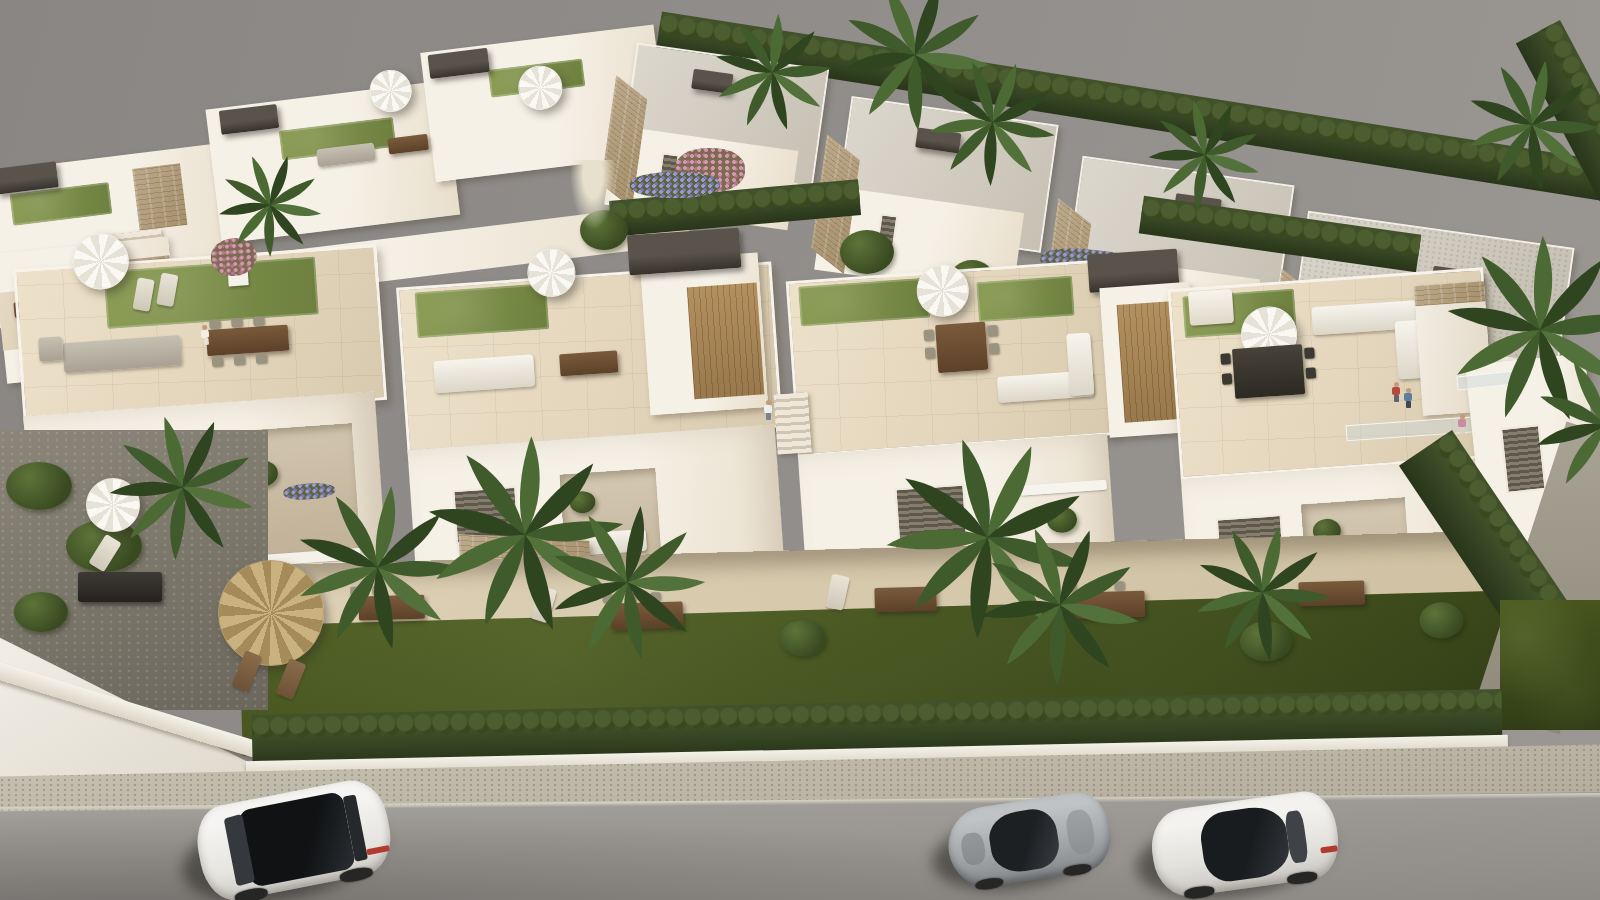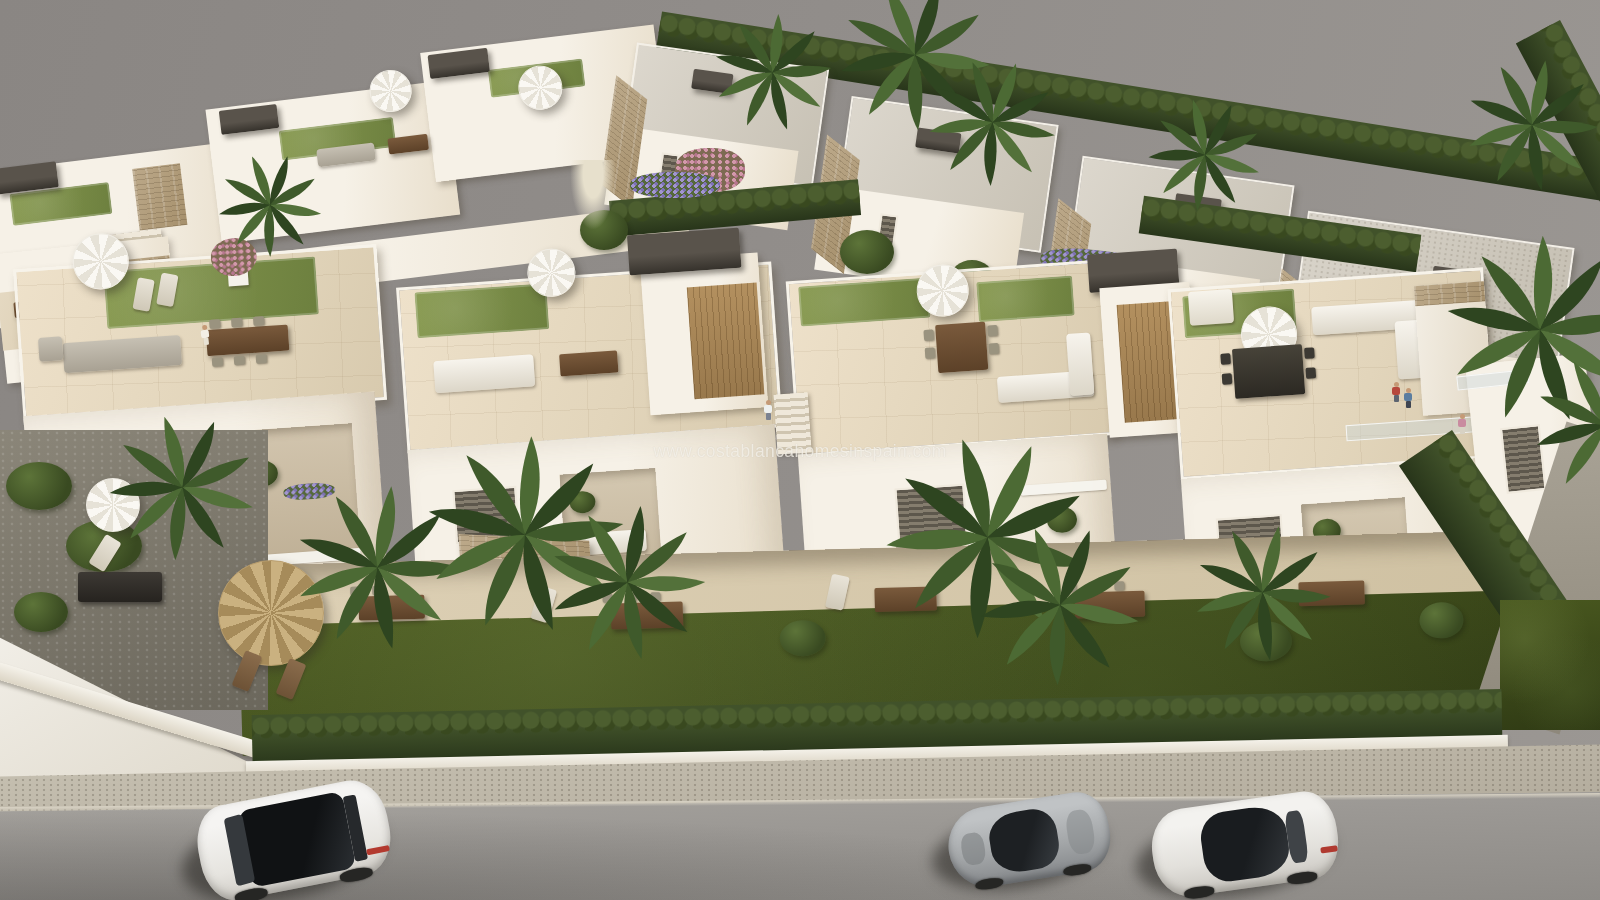--- a/index.html
+++ b/index.html
@@ -436,15 +436,14 @@
     <div class="head"></div>
       <div class="torso" style="background:#eef0ee;"></div>
       <div class="legs" style="background:#7b8290;"></div>
   </div>
   <div class="person" style="left:1458px;top:414px;z-index:50;">
     <div class="head"></div>
       <div class="torso" style="background:#c98ba0;"></div>
       <div class="legs" style="background:#d8d2c4;"></div>
   </div>
 
-  <div class="abs watermark">www.costablancahomesinspain.com</div>
 
 </div>
 
 </body></html>

